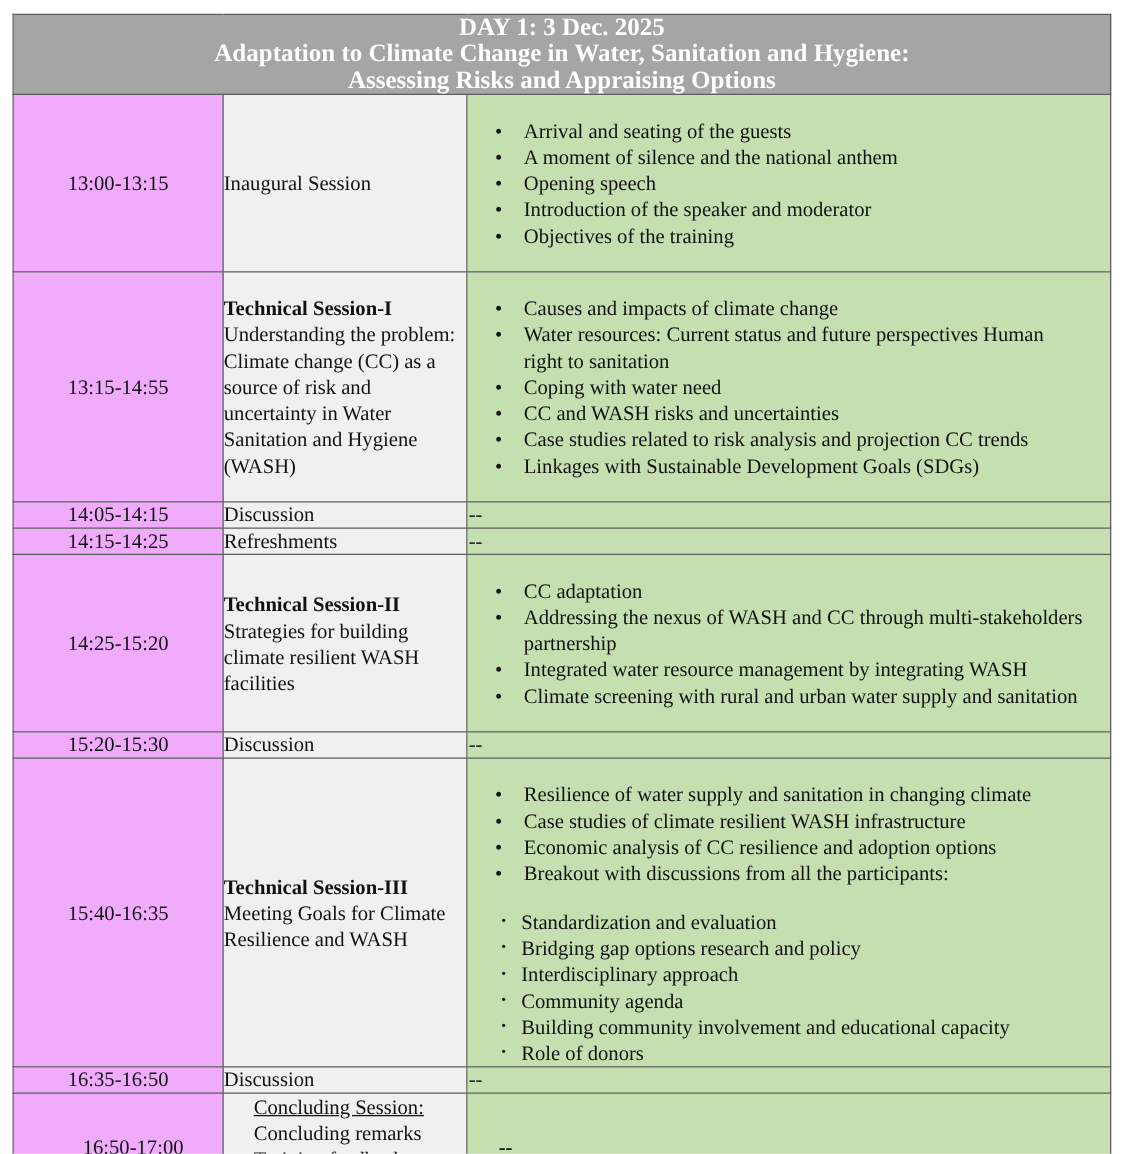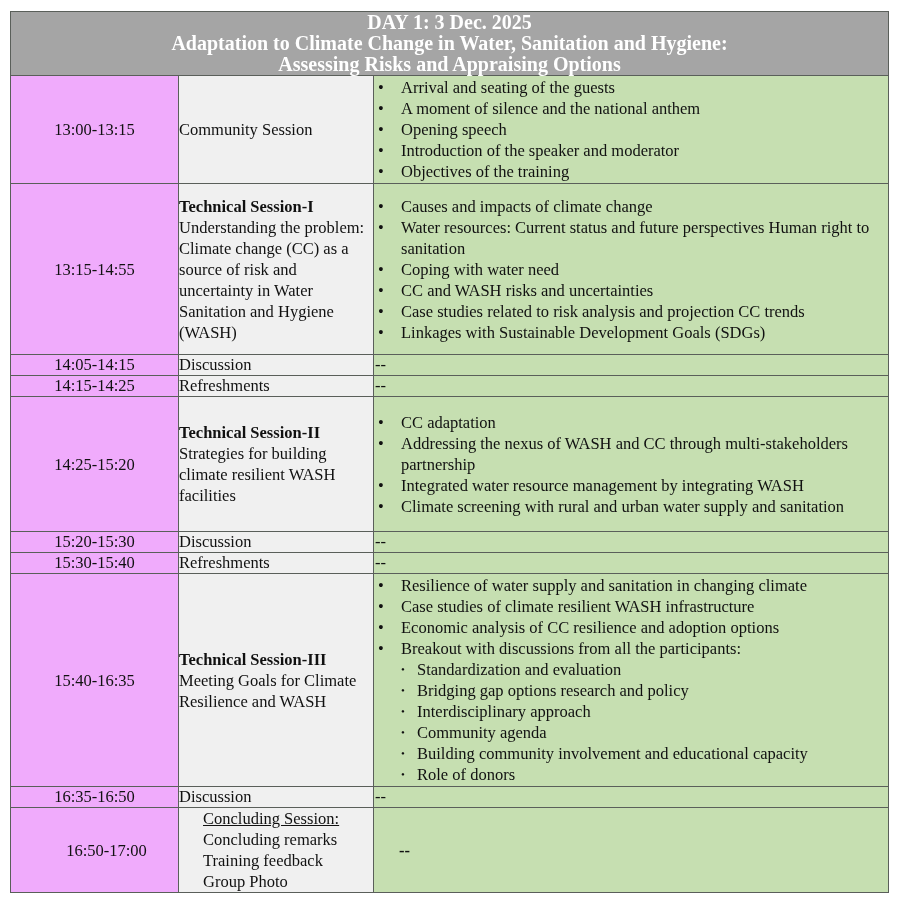--- a/index.html
+++ b/index.html
@@ -16,21 +16,21 @@
   }
   th.day-header div { line-height: 21px; }
   col.c-time { width: 168px; }
   col.c-session { width: 195px; }
   col.c-topics { width: 515px; }
   td.time { background: #f0abfc; text-align: center; }
   td.session { background: #f0f0f0; padding-left: 7px; padding-right: 4px; }
   td.topics { background: #c6dfb1; padding-left: 7px; }
   .bold { font-weight: bold; }
   .underline { text-decoration: underline; }
-  ul.bullets { list-style: none; margin: 0; padding: 0; }
+  ul.bullets { list-style: none; margin: 0; padding: 18px; }
   ul.bullets li { position: relative; padding-left: 27px; }
   ul.bullets li::before { content: "•"; position: absolute; left: 4px; top: 0; }
   ul.sub { list-style: none; margin: 0; padding: 0; }
   ul.sub li { position: relative; padding-left: 20px !important; margin-left: 23px; }
   ul.sub li::before { content: "•"; position: absolute; left: 4px; font-size: 11px; }
   .dash { padding-left: 1px; }
   tr.r-inaug td { height: 107px; }
   tr.r-ts1 td { height: 170px; }
   tr.r-short td { height: 20px; line-height: 20px; }
   tr.r-ts2 td { height: 134px; }
@@ -51,21 +51,21 @@
     <th class="day-header" colspan="3">
       <div>DAY 1: 3 Dec. 2025</div>
       <div>Adaptation to Climate Change in Water, Sanitation and Hygiene:</div>
       <div>Assessing Risks and Appraising Options</div>
     </th>
   </tr>
 
   <tr class="r-inaug">
     <td class="time">13:00-13:15</td>
     <td class="session">
-      <span>Community Session</span>
+      <span>Inaugural Session</span>
     </td>
     <td class="topics">
       <ul class="bullets">
         <li>Arrival and seating of the guests</li>
         <li>A moment of silence and the national anthem</li>
         <li>Opening speech</li>
         <li>Introduction of the speaker and moderator</li>
         <li>Objectives of the training</li>
       </ul>
     </td>
@@ -116,25 +116,20 @@
       </ul>
     </td>
   </tr>
 
   <tr class="r-short">
     <td class="time">15:20-15:30</td>
     <td class="session">Discussion</td>
     <td class="topics"><span class="dash">--</span></td>
   </tr>
 
-  <tr class="r-short">
-    <td class="time">15:30-15:40</td>
-    <td class="session">Refreshments</td>
-    <td class="topics"><span class="dash">--</span></td>
-  </tr>
 
   <tr class="r-ts3">
     <td class="time">15:40-16:35</td>
     <td class="session">
       <div class="bold">Technical Session-III</div>
       <div>Meeting Goals for Climate Resilience and WASH</div>
     </td>
     <td class="topics">
       <ul class="bullets">
         <li>Resilience of water supply and sanitation in changing climate</li>

